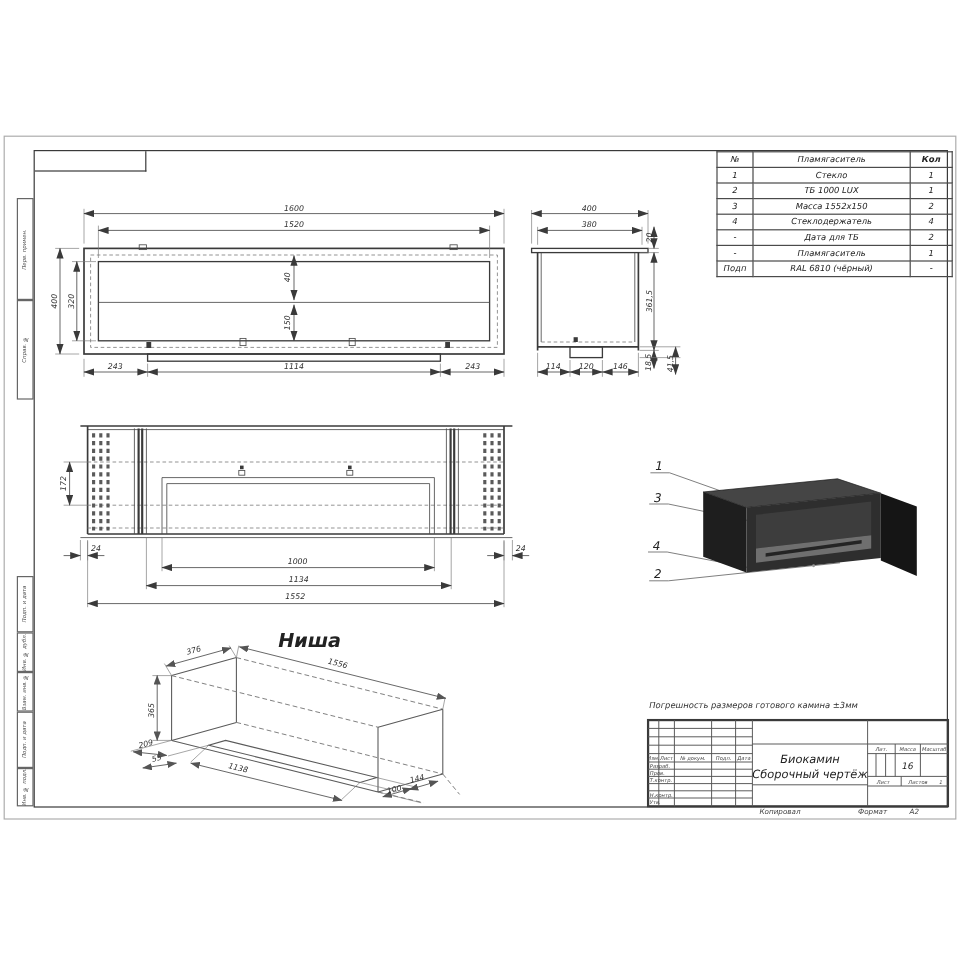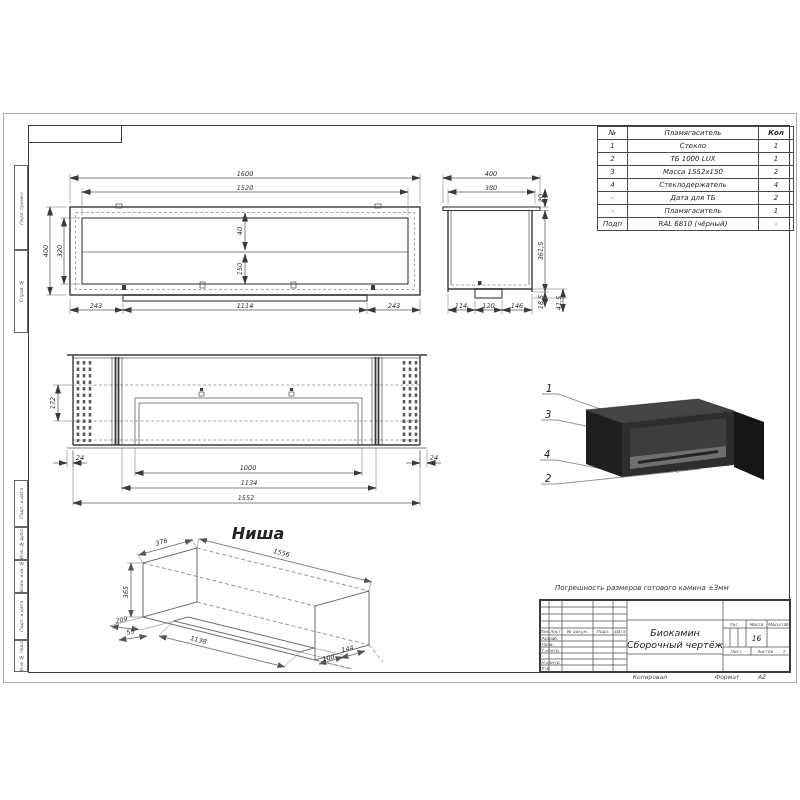--- a/index.html
+++ b/index.html
@@ -296,21 +296,21 @@
     <text class="d" transform="translate(67,32) rotate(-15.5)" text-anchor="middle">376</text>
     <text class="d" transform="translate(186,43) rotate(14)" text-anchor="middle">1556</text>
     <text class="d" transform="translate(33,80) rotate(-90)" text-anchor="middle">365</text>
     <text class="d" transform="translate(27,110) rotate(-14)" text-anchor="middle">209</text>
     <text class="d" transform="translate(36,122) rotate(-14)" text-anchor="middle">55</text>
     <text class="d" transform="translate(103,130) rotate(14)" text-anchor="middle">1138</text>
     <text class="d" transform="translate(234,148) rotate(-14)" text-anchor="middle">100</text>
     <text class="d" transform="translate(253,139) rotate(-14)" text-anchor="middle">144</text>
   </svg>
 
-  <div class="abs note" style="left:555px;top:584px;">Погрешность размеров готового камина ±3мм</div>
+  <div class="abs note" style="left:541px;top:584px;">Погрешность размеров готового камина ±3мм</div>
 
   <svg class="abs" style="left:539px;top:599px;" width="252" height="74" viewBox="0 0 252 74">
     <rect x="1" y="1" width="250" height="72" fill="none" stroke="#3a3a3a" stroke-width="2"></rect>
     <path fill="none" stroke="#555" stroke-width="0.8" d="
       M10 1 V73 M23 1 V73 M54 1 V73 M74 1 V73 M88 1 V73
       M1 8 H88 M1 15 H88 M1 22 H88 M1 29 H88 M1 36 H88 M1 42 H88 M1 48 H88 M1 54 H88 M1 60 H88 M1 66 H88
       M88 21 H251 M184 1 V73 M88 55 H184
       M184 29 H251 M184 48 H251 M184 56 H251
       M207 21 V48 M228 21 V48 M191 29 V48 M199 29 V48 M212 48 V56"></path>
     <text class="tb-s" x="5.5" y="34" text-anchor="middle">Изм.</text>

